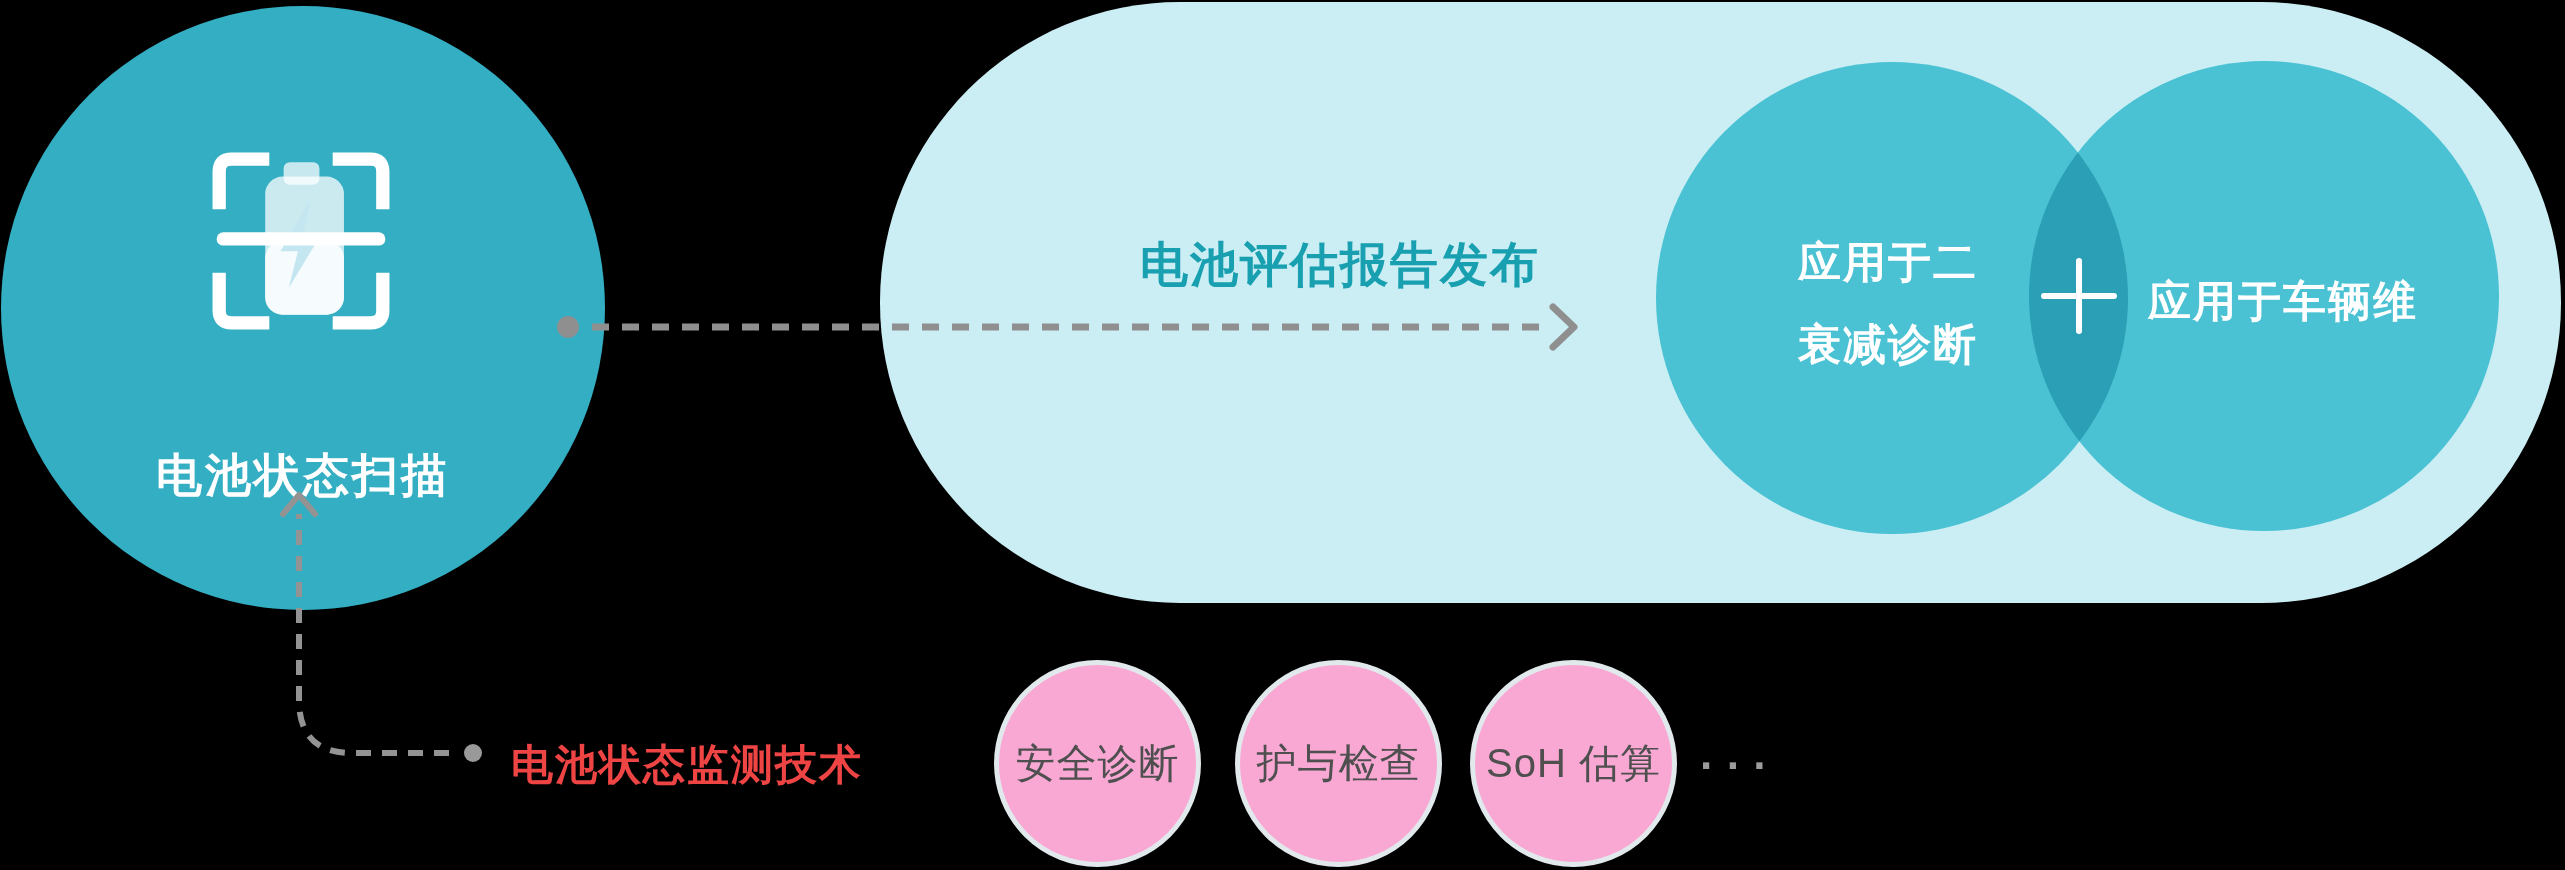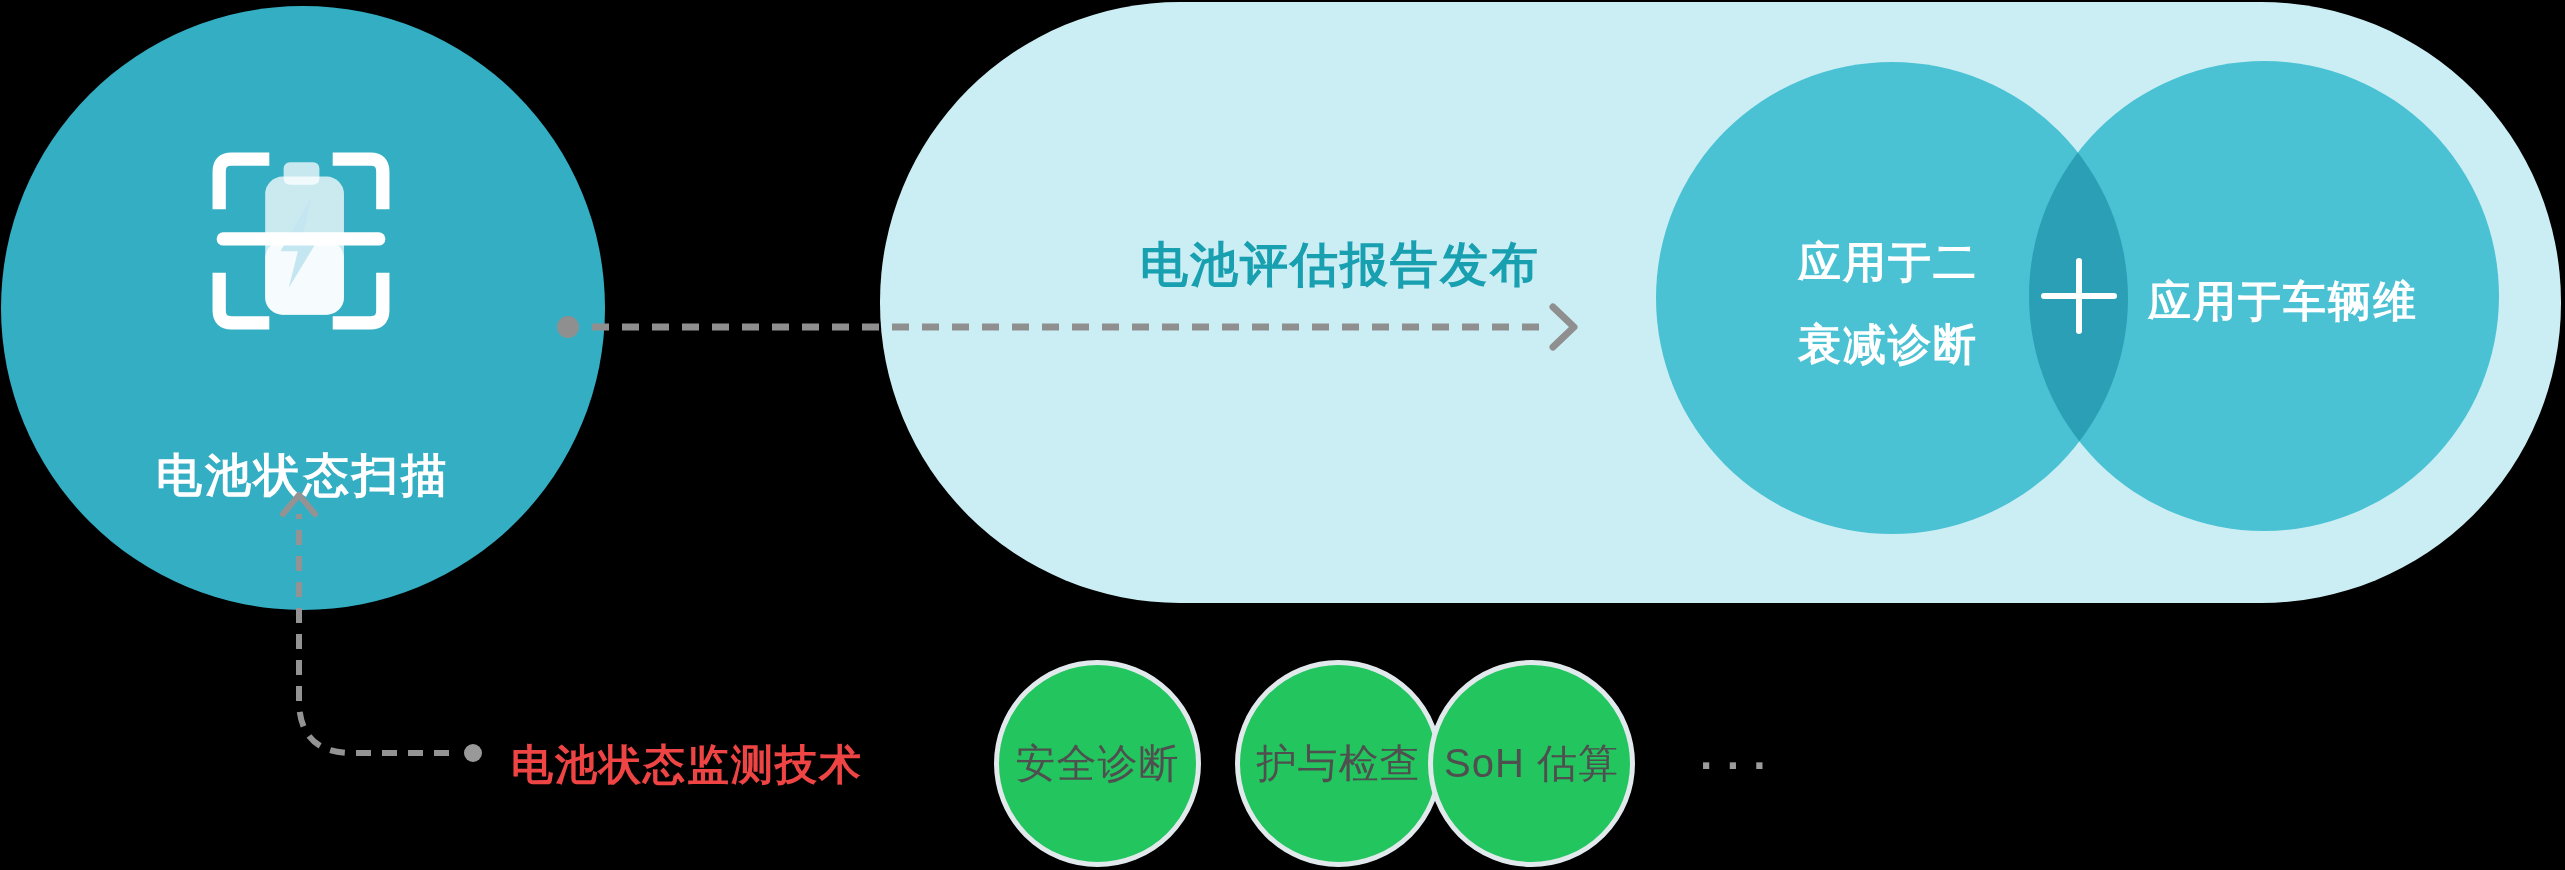--- a/index.html
+++ b/index.html
@@ -71,33 +71,33 @@
     transform: translate(-50%, -50%);
     color: #ef4444; font-size: 42px; font-weight: bold;
     letter-spacing: 2px; white-space: nowrap;
     z-index: 30;
   }
 
   
   .tech-circle {
     width: 207px; height: 207px;
     border-radius: 50%;
-    background: #22c55e;
+    background: #f9a8d4;
     border: 5px solid #E2E9EC;
     box-sizing: border-box;
     display: flex; align-items: center; justify-content: center;
     z-index: 20;
   }
   .tech-circle .tech-item-label {
     color: #4F4F4F; font-size: 40px; font-weight: 500;
     letter-spacing: 1px; white-space: nowrap;
   }
   #tech-circle-0 { left: 994px;  top: 660px; }
   #tech-circle-1 { left: 1235px; top: 660px; }
-  #tech-circle-2 { left: 1428px; top: 660px; }
+  #tech-circle-2 { left: 1470px; top: 660px; }
 
   #ellipsis {
     left: 1700px; top: 766px;
     transform: translateY(-50%);
     color: #9C9C9C; font-size: 44px; font-weight: bold;
     letter-spacing: 12px; white-space: nowrap;
     z-index: 20;
   }
 </style>
 </head>

